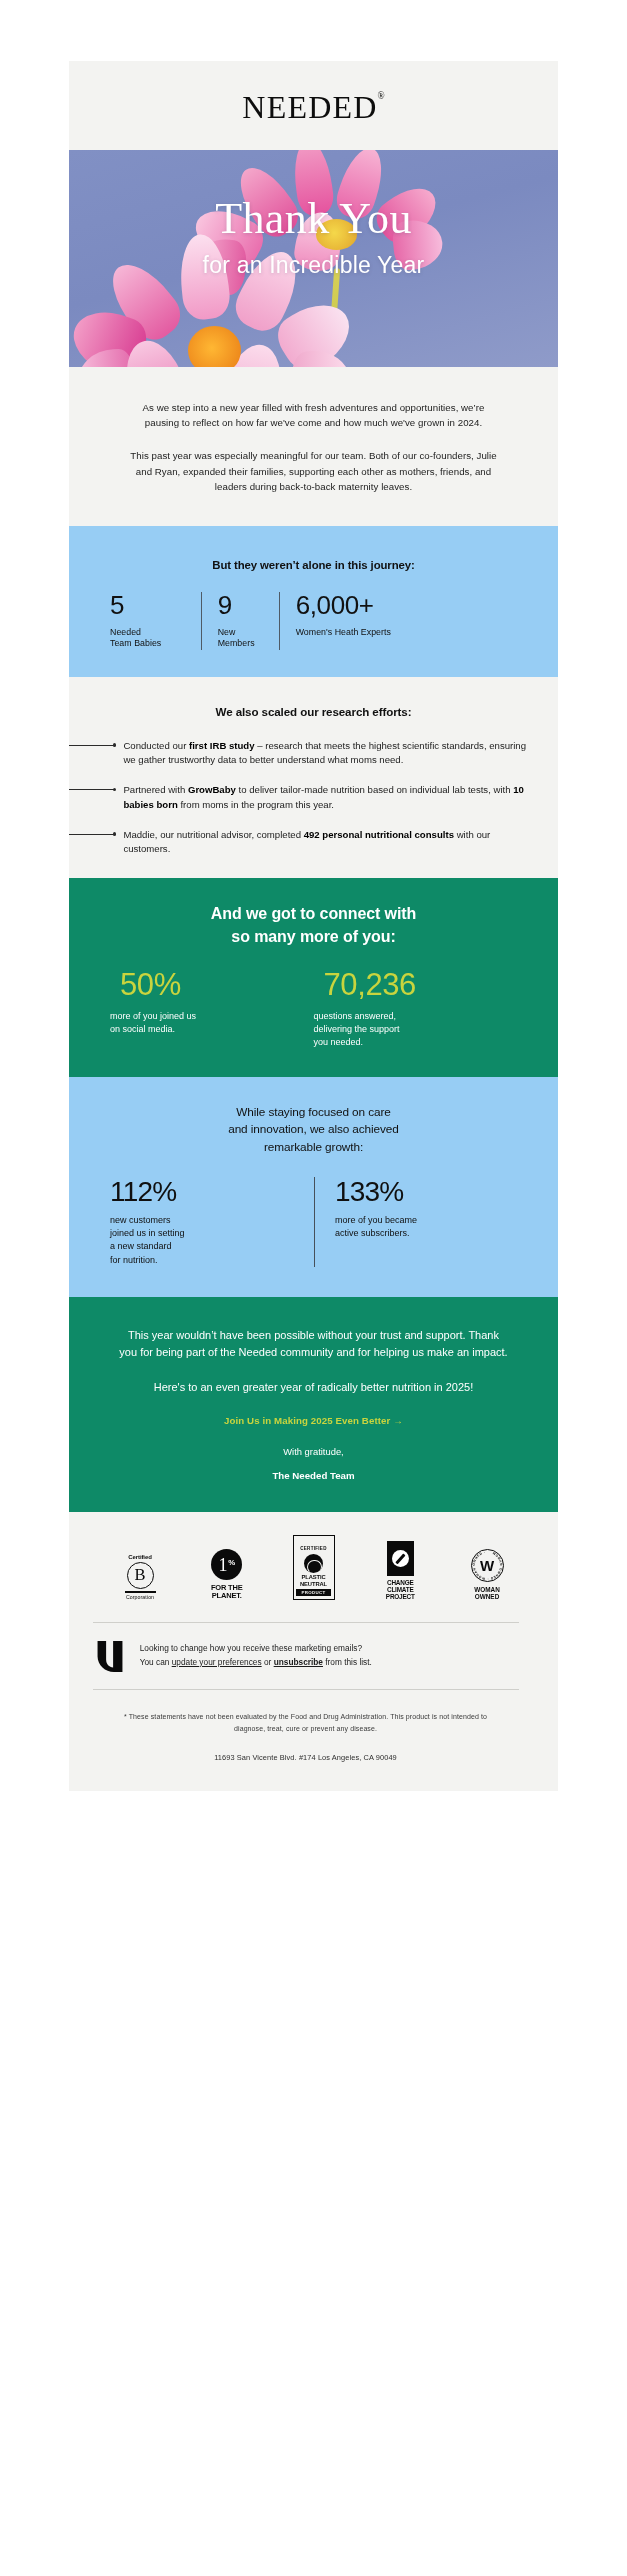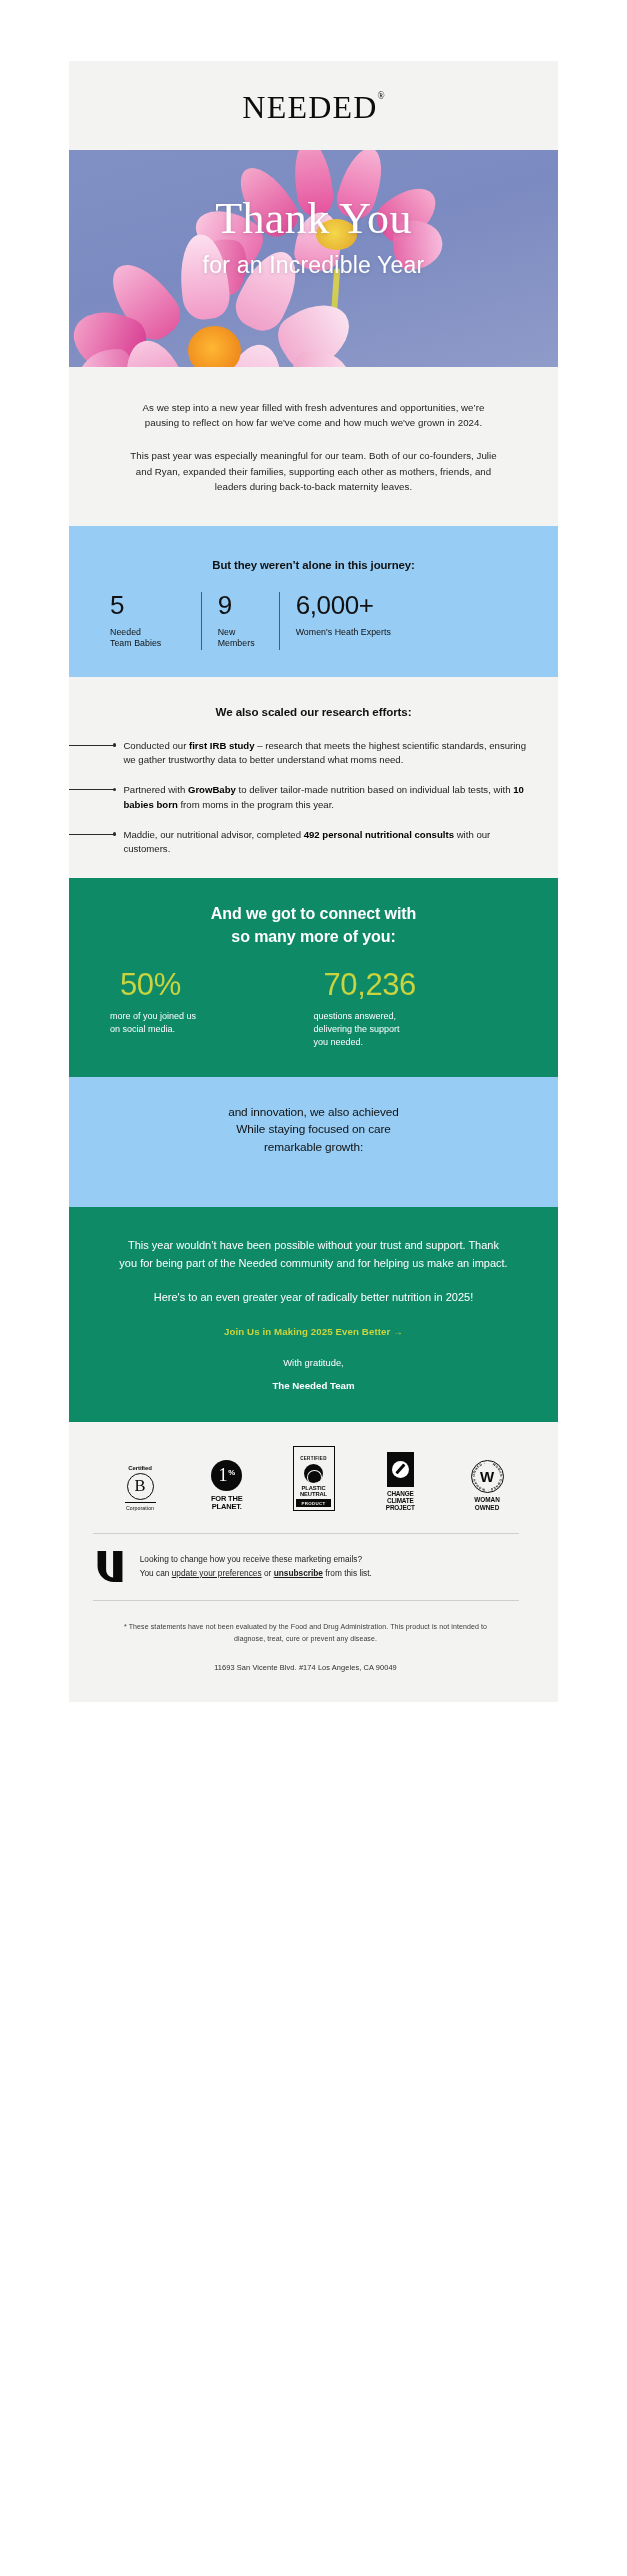--- a/index.html
+++ b/index.html
@@ -317,23 +317,37 @@
         <div class="num">70,236</div>
         <div class="lbl" style="white-space:pre-line">questions answered,
 delivering the support
 you needed.</div>
       </div>
     </div>
   </div>
 
   <div class="band-blue" style="padding:27px 41px 30px 41px;">
     <div class="band-head" style="font-weight:400;font-size:11.8px;line-height:1.5;margin-bottom:20.4px;">
+      <div>While staying focused on care</div>
       <div>and innovation, we also achieved</div>
-      <div>While staying focused on care</div>
       <div>remarkable growth:</div>
+    </div>
+    <div class="stats-growth">
+      <div class="gcol">
+        <div class="num">112%</div>
+        <div class="lbl" style="white-space:pre-line">new customers
+joined us in setting
+a new standard
+for nutrition.</div>
+      </div>
+      <div class="gcol divider">
+        <div class="num">133%</div>
+        <div class="lbl" style="white-space:pre-line">more of you became
+active subscribers.</div>
+      </div>
     </div>
   </div>
 
   <div class="closing">
     <p>This year wouldn’t have been possible without your trust and support. Thank you for being part of the Needed community and for helping us make an impact.</p>
     <p>Here's to an even greater year of radically better nutrition in 2025!</p>
     <a class="cta" href="#">Join Us in Making 2025 Even Better →</a>
     <div class="sig">With gratitude,</div>
     <div class="sig-name">The Needed Team</div>
   </div>

